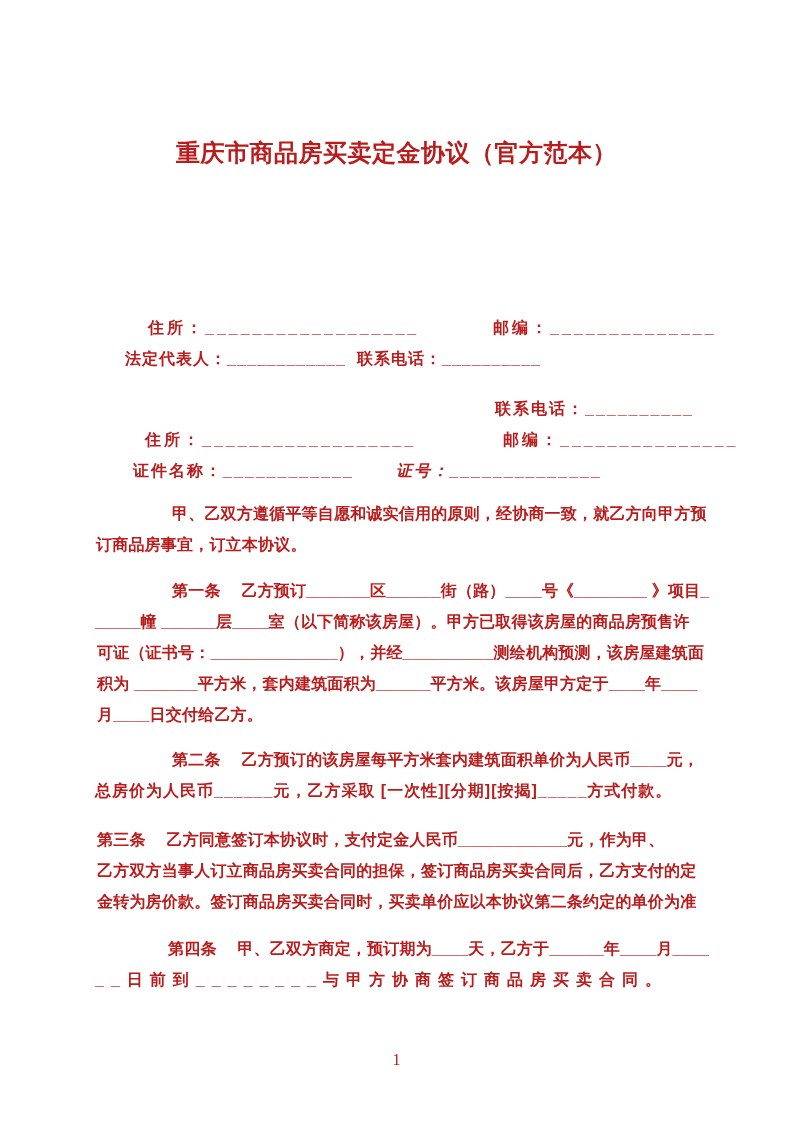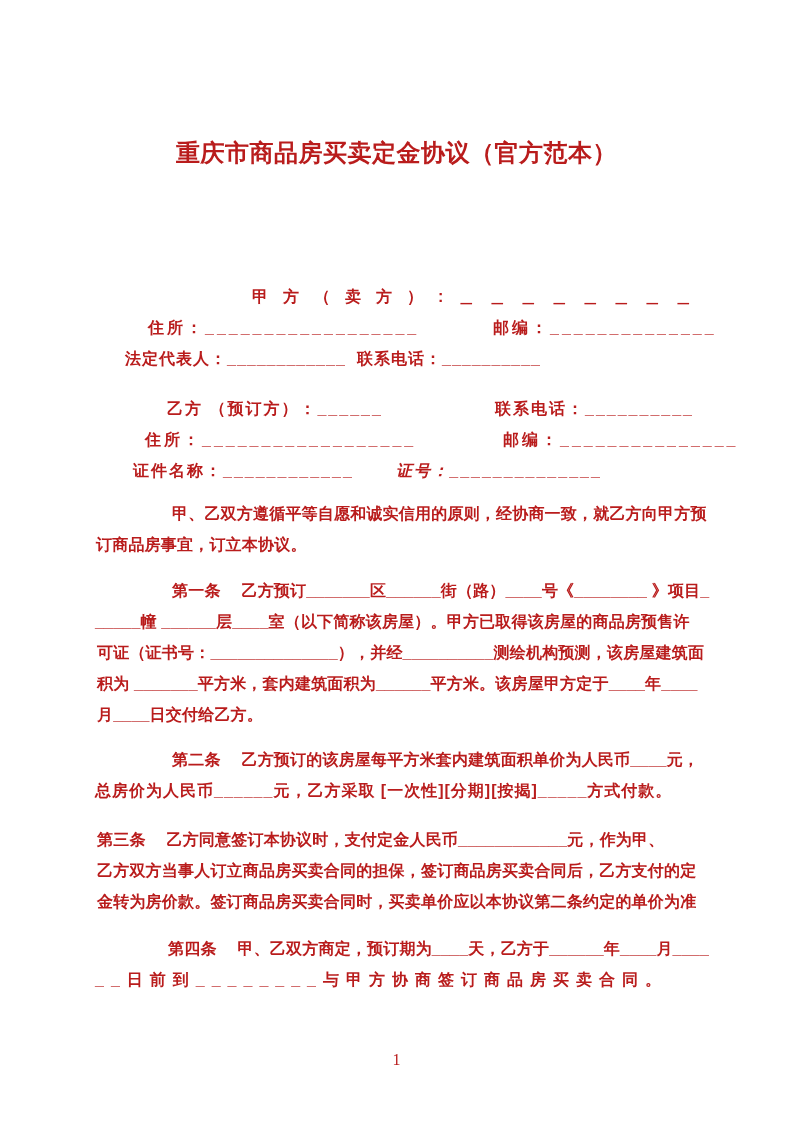--- a/index.html
+++ b/index.html
@@ -47,27 +47,25 @@
     font-family: "Liberation Serif", serif;
   }
 </style>
 </head>
 <body>
 
 <div class="page">
 
   <div class="title">重庆市商品房买卖定金协议（官方范本）</div>
 
-  <div class="ln spread-wide" style="top:287px; left:252px;">甲方（卖方）:＿＿＿＿＿＿＿＿</div>
   <div class="ln ls3" style="top:318px; left:148px;">住所：__________________</div>
   <div class="ln ls3" style="top:318px; left:493px;">邮编：______________</div>
   <div class="ln ls1" style="top:349px; left:125px;">法定代表人：____________</div>
   <div class="ln ls1" style="top:349px; left:357px;">联系电话：__________</div>
 
-  <div class="ln ls2" style="top:399px; left:167px;">乙方 （预订方）：______</div>
   <div class="ln ls2" style="top:399px; left:495px;">联系电话：__________</div>
   <div class="ln ls3" style="top:430px; left:145px;">住所：__________________</div>
   <div class="ln ls3" style="top:430px; left:503px;">邮编：_______________</div>
   <div class="ln ls2" style="top:461px; left:133px;">证件名称：____________</div>
   <div class="ln ls2" style="top:461px; left:396px;font-style:italic;">证号：______________</div>
 
   <div class="ln" style="top:504px; left:172px;">甲、乙双方遵循平等自愿和诚实信用的原则，经协商一致，就乙方向甲方预</div>
   <div class="ln" style="top:535px; left:96px;">订商品房事宜，订立本协议。</div>
 
   <div class="ln" style="top:581px; left:172px;">第一条　 乙方预订_______区______街（路）____号《________ 》项目_</div>

